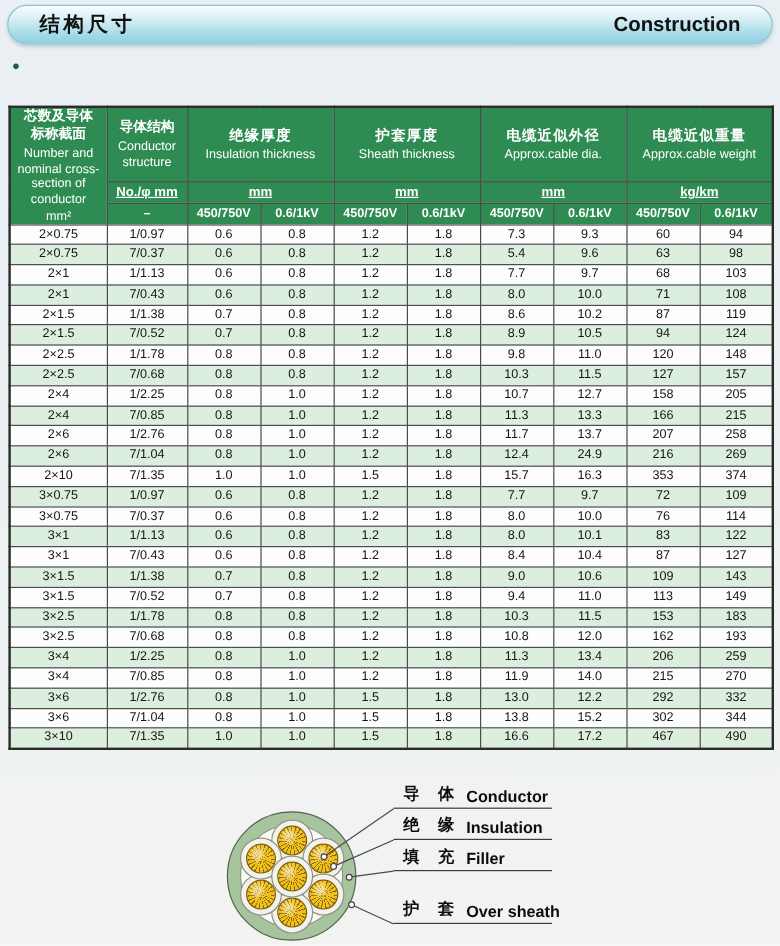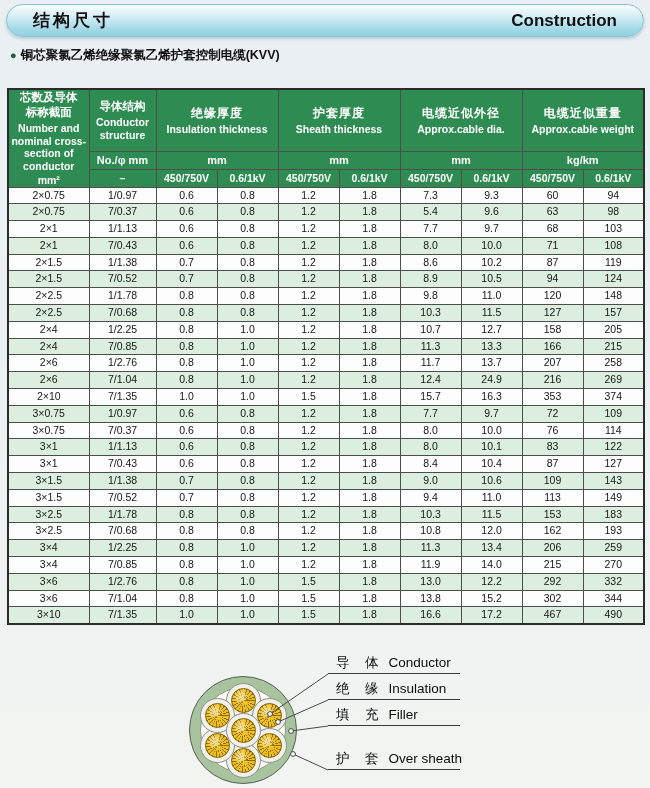--- a/index.html
+++ b/index.html
@@ -25,60 +25,59 @@
   
   table.spec{position:absolute;left:7px;top:88px;width:638px;border-collapse:collapse;
     table-layout:fixed;border:2px solid #2b2b2b;}
   .spec th,.spec td{border:1px solid #4d4d4d;padding:0;text-align:center;vertical-align:middle;}
   .spec thead th{background:#2e8c52;color:#fff;font-weight:bold;}
   .spec thead tr.r1{height:62px;margin-top:32px;}
   .spec thead tr.r2{height:18px;}
   .spec thead tr.r3{height:18px;}
   .th-zh{display:block;font-size:12px;letter-spacing:1px;line-height:15px;}
   .th-zh.small{font-size:11.5px;letter-spacing:0;}
-  .th-en{display:block;font-size:10.5px;font-weight:bold;line-height:12.5px;margin-top:2px;text-align:center;}
-  .unit{font-size:11px;}
+  .th-en{display:block;font-size:10.5px;font-weight:normal;line-height:12.5px;margin-top:2px;text-align:center;}
+  .unit{font-size:11px;text-decoration:underline;}
   .volt{font-size:10.5px;}
   .spec tbody td{font-size:10.5px;height:15.8px;line-height:15.8px;background:#fcfdfc;color:#151515;}
   .spec tbody tr:nth-child(even) td{background:#dceedd;}
 
   
   .diagram{position:absolute;left:0;top:630px;width:650px;height:158px;}
   .cable{position:absolute;left:189px;top:46px;width:108px;height:108px;}
   .sheath{position:absolute;left:0;top:0;width:108px;height:108px;border-radius:50%;
     background:#a8c49e;border:1px solid #55604f;box-sizing:border-box;}
   .filler{position:absolute;left:11px;top:11px;width:86px;height:86px;border-radius:50%;
     background:#fbfbf5;border:1px solid #8c9a86;box-sizing:border-box;}
   .conductor{position:absolute;width:35px;height:35px;border-radius:50%;
     background:#f2f2ec;border:1px solid #8f8f85;box-sizing:border-box;}
   .core{position:absolute;left:4px;top:4px;width:25px;height:25px;border-radius:50%;
     border:1px solid #7c5e05;box-sizing:border-box;
     background:
       radial-gradient(circle at 38% 33%, rgba(255,255,255,.5) 0 10%, rgba(255,255,255,0) 38%),
       repeating-conic-gradient(#efc01e 0deg 14deg, #8f6b06 14deg 19deg);}
   .leaders{position:absolute;left:0;top:0;width:650px;height:158px;pointer-events:none;}
   .dlabel{position:absolute;left:328px;width:132px;height:20px;border-bottom:1px solid #3c3c3c;
-    display:flex;align-items:center;gap:9px;padding:0 0 2px 8px;box-sizing:border-box;
-    font-weight:normal;font-size:13.5px;color:#0d0d0d;white-space:nowrap;}
+    display:flex;align-items:flex-end;gap:9px;padding:0 0 2px 8px;box-sizing:border-box;
+    font-weight:bold;font-size:13.5px;color:#0d0d0d;white-space:nowrap;}
   .dlabel .zh{letter-spacing:1px;}
 </style>
 </head>
 <body>
 
 <div class="page">
 
   <div class="title-bar">
     <span class="title-zh">结构尺寸</span>
     <span class="title-en">Construction</span>
   </div>
 
   <div class="product">
     <span class="bullet">●</span>
     <div>
-      <div class="zh">铜芯聚氯乙烯绝缘聚氯乙烯护套控制电缆(KVV)</div>
     </div>
   </div>
 
   <table class="spec">
     <colgroup>
       <col style="width:81px">
         <col style="width:67px">
       <col style="width:61px">
         <col style="width:61px">
         <col style="width:61px">

